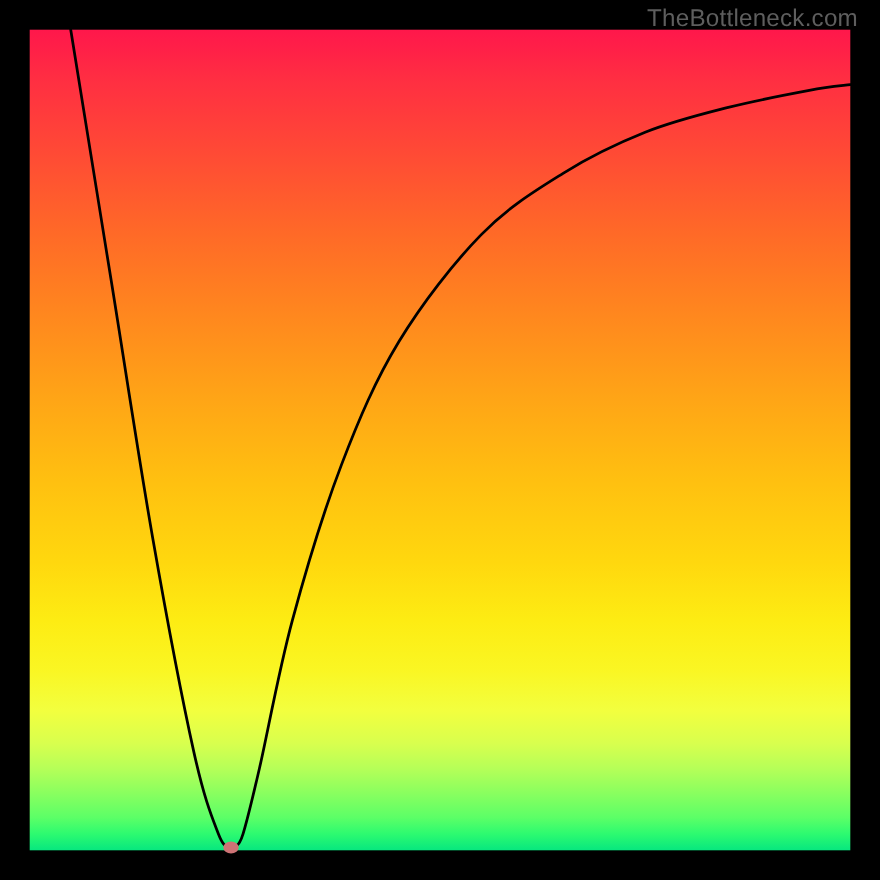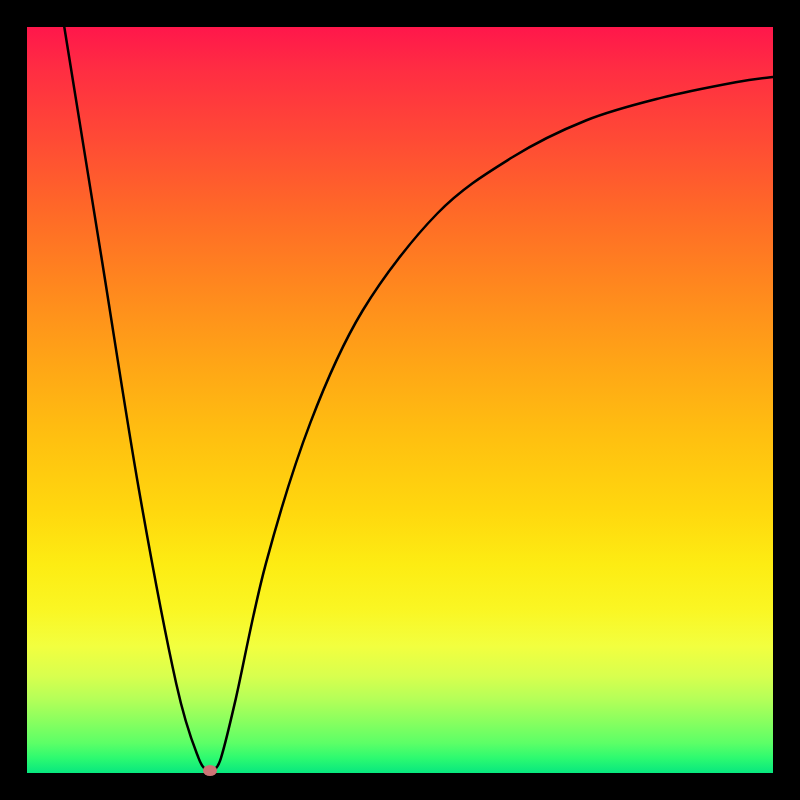--- a/index.html
+++ b/index.html
@@ -60,20 +60,21 @@
     width: 14px;
     height: 11px;
     background: #cd7375;
     border-radius: 50%;
   }
 </style>
 </head>
 <body>
 <div class="container">
 
+  <div class="watermark">TheBottleneck.com</div>
 
   <div class="plot-area"></div>
 
   <svg class="curve" viewBox="0 0 746 746" preserveAspectRatio="none">
     <path id="curve-path" fill="none" stroke="#000" stroke-width="2.5" stroke-linejoin="round" stroke-linecap="round" d="M 37.30 0.00 C 43.52 38.54, 62.17 154.17, 74.60 231.26 C 87.03 308.35, 99.47 391.65, 111.90 462.52 C 124.33 533.39, 139.25 611.72, 149.20 656.48 C 159.15 701.24, 165.99 716.53, 171.58 731.08 C 177.18 745.63, 180.28 741.77, 182.77 743.76 C 185.26 745.75, 184.63 745.13, 186.50 743.02 C 188.37 740.90, 190.23 743.02, 193.96 731.08 C 197.69 719.14, 201.42 703.73, 208.88 671.40 C 216.34 639.07, 226.29 583.12, 238.72 537.12 C 251.15 491.12, 267.32 437.65, 283.48 395.38 C 299.64 353.11, 314.56 318.29, 335.70 283.48 C 356.84 248.67, 385.43 211.99, 410.30 186.50 C 435.17 161.01, 460.03 146.09, 484.90 130.55 C 509.77 115.01, 534.63 103.20, 559.50 93.25 C 584.37 83.30, 609.23 77.21, 634.10 70.87 C 658.97 64.53, 690.05 58.69, 708.70 55.20 C 727.35 51.72, 739.78 50.85, 746.00 49.98"></path>
   </svg>
 
   <div class="marker" id="min-marker" style="left: 202.77px; top: 765.262px;"></div>
 
 </div>

